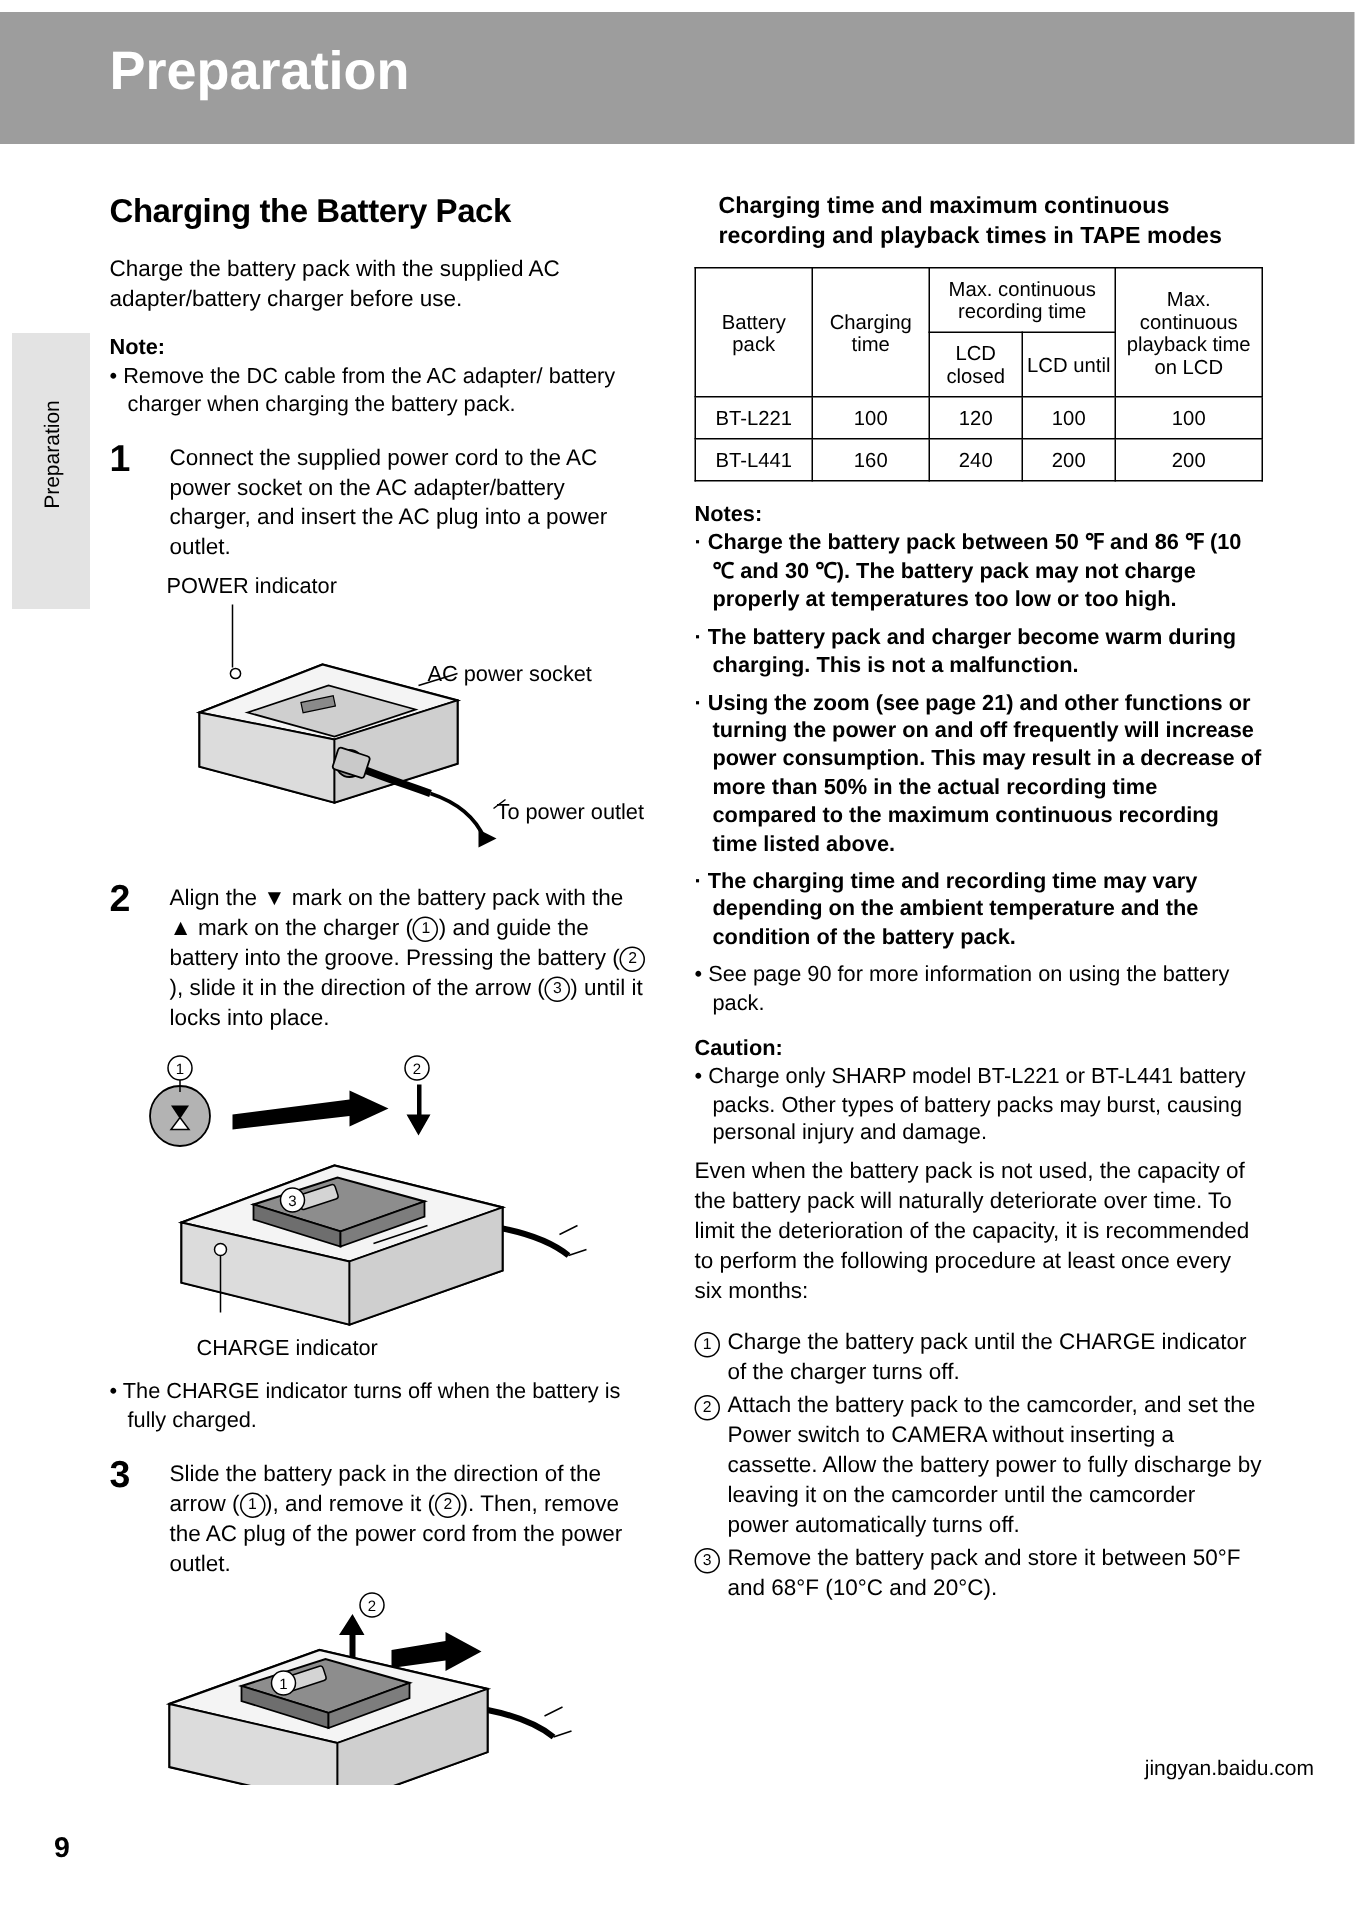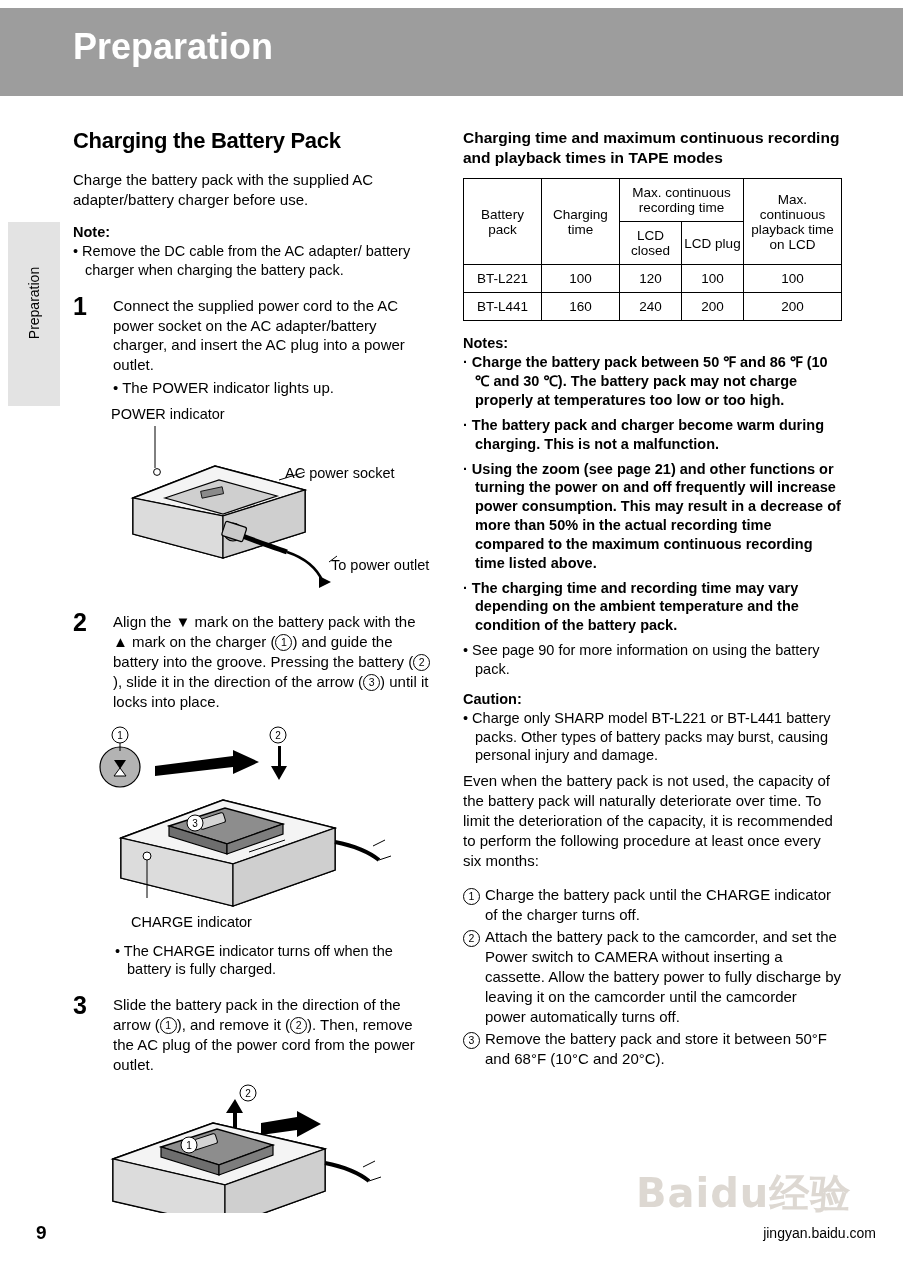--- a/index.html
+++ b/index.html
@@ -72,21 +72,21 @@
   }
   h2.section-title {
     font-size: 22px;
     font-weight: bold;
     margin: 0 0 16px 0;
     letter-spacing: -0.3px;
   }
   h3.sub-title {
     font-size: 15.5px;
     font-weight: bold;
-    margin: 0 0 10px 0;
+    margin: 0 0 10px 16px;
     line-height: 1.3;
   }
   p.body-text {
     font-size: 15px;
     line-height: 1.33;
     margin: 0 0 14px 0;
   }
   .note-label {
     font-size: 14.5px;
     font-weight: bold;
@@ -233,21 +233,20 @@
     <h2 class="section-title">Charging the Battery Pack</h2>
 
     <p class="body-text">Charge the battery pack with the supplied AC adapter/battery charger before use.</p>
 
     <p class="note-label">Note:</p>
     <p class="bullet-line">• Remove the DC cable from the AC adapter/ battery charger when charging the battery pack.</p>
 
     <div class="step">
       <div class="step-num">1</div>
       <div class="step-text">Connect the supplied power cord to the AC power socket on the AC adapter/battery charger, and insert the AC plug into a power outlet.</div>
-      <div class="step-sub">• The POWER indicator lights up.</div>
     </div>
 
     <div class="figure">
       <div style="position:relative;height:190px;">
         <div style="position:absolute;left:38px;top:0px;font-size:14.5px;">POWER indicator</div>
         <div style="position:absolute;left:212px;top:58px;font-size:14.5px;line-height:1.25;"><span>AC power socket</span></div>
         <div style="position:absolute;left:258px;top:150px;font-size:14.5px;line-height:1.25;"><span>To power outlet</span></div>
         <svg width="360" height="190" viewBox="0 0 360 190">
 
           <line x1="82" y1="20" x2="82" y2="62" stroke="#000" stroke-width="1"></line>
@@ -321,21 +320,21 @@
           <path d="M176 132 L212 120" stroke="#000" stroke-width="1"></path>
 
           <path d="M262 122 C 282 126, 296 132, 306 140" stroke="#000" stroke-width="4" fill="none"></path>
           <line x1="300" y1="126" x2="312" y2="120" stroke="#000" stroke-width="1"></line>
           <line x1="306" y1="140" x2="318" y2="136" stroke="#000" stroke-width="1"></line>
         </svg>
         <div style="position:absolute;left:58px;top:178px;margin-top:16px;" class="fig-caption">CHARGE indicator</div>
       </div>
     </div>
 
-    <div class="bullet-line" style="margin-top:12px;margin-left:42px;">• The CHARGE indicator turns off when the battery is fully charged.</div>
+    <div class="bullet-line" style="margin-top:12px;">• The CHARGE indicator turns off when the battery is fully charged.</div>
 
     <div class="step">
       <div class="step-num">3</div>
       <div class="step-text"><span>Slide the battery pack in the direction of the arrow (</span><span class="circ">1</span><span>), and remove it (</span><span class="circ">2</span><span>). Then, remove the AC plug of the power cord from the power outlet.</span></div>
     </div>
 
     <div class="figure">
       <svg width="360" height="130" viewBox="0 0 360 130">
 
         <circle cx="175" cy="10" r="8" fill="none" stroke="#000" stroke-width="1"></circle>
@@ -379,21 +378,21 @@
       </colgroup>
       <tbody>
         <tr>
           <td rowspan="2">Battery pack</td>
           <td rowspan="2">Charging time</td>
           <td colspan="2">Max. continuous recording time</td>
           <td rowspan="2">Max. continuous playback time on LCD</td>
         </tr>
         <tr>
           <td>LCD closed</td>
-          <td>LCD plug</td>
+          <td>LCD until</td>
         </tr>
         <tr>
           <td class="left-head">BT-L221</td>
           <td>100</td>
           <td>120</td>
           <td>100</td>
           <td>100</td>
         </tr>
         <tr>
           <td class="left-head">BT-L441</td>
@@ -425,17 +424,16 @@
       <span class="circ">2</span><span>Attach the battery pack to the camcorder, and set the Power switch to CAMERA without inserting a cassette. Allow the battery power to fully discharge by leaving it on the camcorder until the camcorder power automatically turns off.</span>
     </div>
     <div class="num-list-item">
       <span class="circ">3</span><span>Remove the battery pack and store it between 50°F and 68°F (10°C and 20°C).</span>
     </div>
   </div>
 
   <div class="page-num">9</div>
 
   <div class="watermark">
-    <div class="wm-main">Baidu经验</div>
     <div class="wm-sub">jingyan.baidu.com</div>
   </div>
 
 </div>
 
 </body></html>

